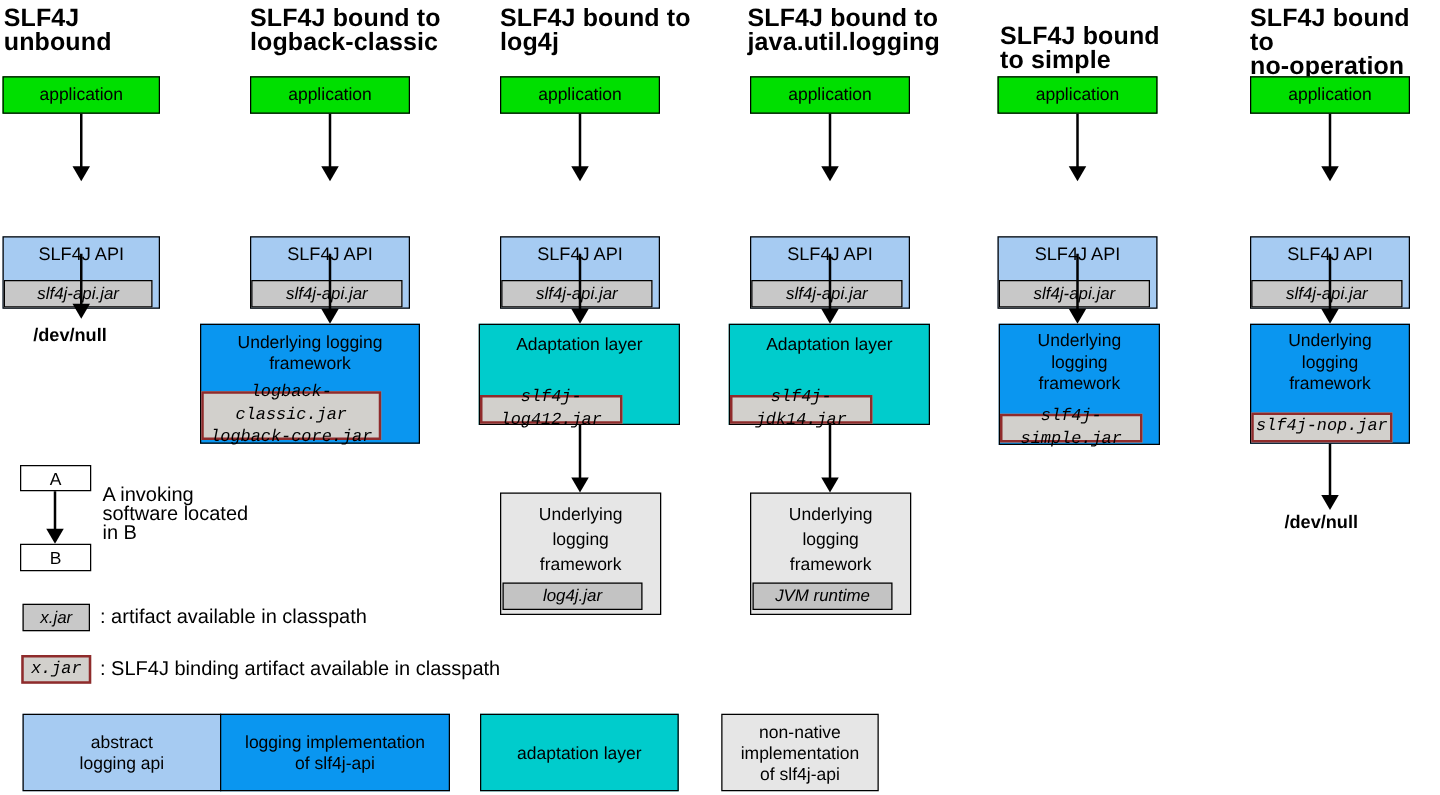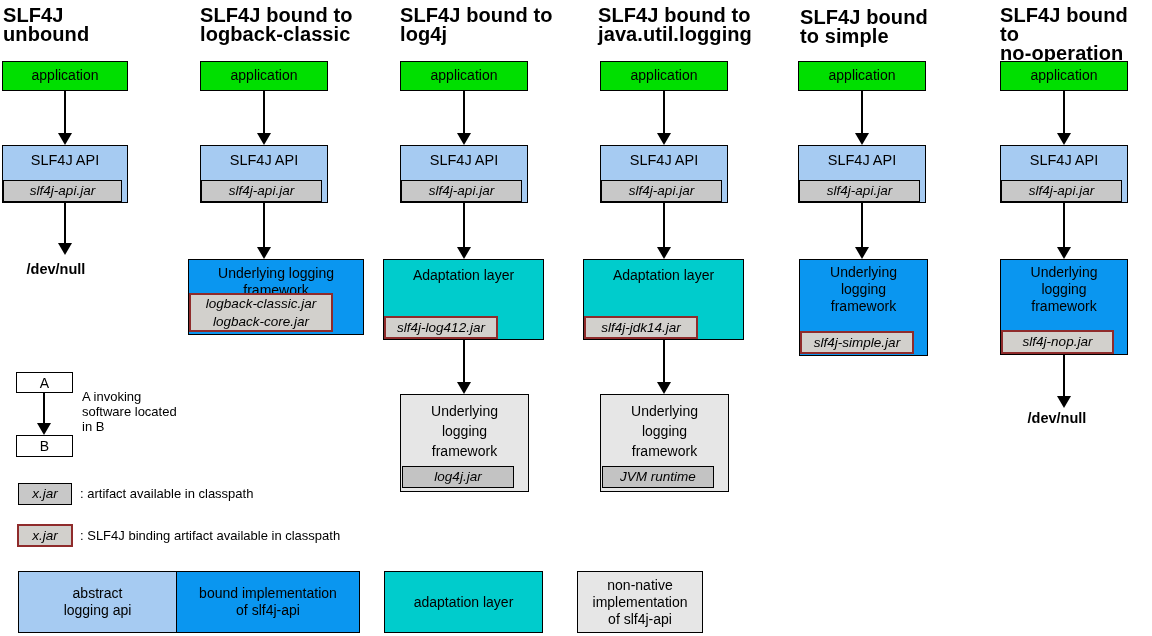--- a/index.html
+++ b/index.html
@@ -9,52 +9,53 @@
   }
   .title{
     position:absolute;font-weight:bold;font-size:20px;line-height:19px;
     white-space:pre-line;letter-spacing:0.1px;
   }
   .box{
     position:absolute;border:1px solid #000;box-sizing:border-box;
     text-align:center;font-size:14px;
   }
   .green{background:var(--application-green,#00DF00);line-height:27px;}
-  .api{background:var(--api-light-blue,#A6CBF2);}
+  .api{background:var(--api-light-blue,#A6CBF2);margin-top:44px;}
   .api-label{padding-top:6px;font-size:14.5px;}
   .blue{background:var(--native-blue,#0A96F0);}
   .teal{background:var(--adaptation-teal,#00CCCC);}
   .grayfw{background:var(--framework-light-gray,#E6E6E6);}
   .fw-label{padding-top:5px;line-height:17px;white-space:pre-line;}
   .fw-label.tall{padding-top:6px;line-height:20px;}
   .jar{
     position:absolute;background:var(--jar-gray,#C8C8C8);border:1px solid #000;
     box-sizing:border-box;font-style:italic;font-size:13.5px;
     display:flex;align-items:center;justify-content:center;
     text-align:center;white-space:pre-line;line-height:18px;
   }
   .jar.binding{
     background:var(--binding-jar-gray,#D2D0CC);
     border:2px solid var(--binding-border-red,#8F2B2B);
+    font-family:Liberation Mono, monospace;
   }
   .jar.darker{background:var(--framework-jar-gray,#C3C3C3);}
   .api-jar{left:0;right:5px;bottom:0;height:22px;}
   .arrow{position:absolute;width:14px;}
   .arrow .ln{position:absolute;left:6px;top:0;bottom:10px;width:2px;background:#000;}
   .arrow .hd{
     position:absolute;left:0;bottom:0;width:0;height:0;
     border-left:7px solid transparent;border-right:7px solid transparent;
     border-top:12px solid #000;
   }
   .devnull{position:absolute;font-weight:bold;font-size:14.5px;text-align:center;width:100px;}
   .legend-small{
     position:absolute;background:#fff;border:1px solid #000;box-sizing:border-box;
     display:flex;align-items:center;justify-content:center;font-size:14px;
   }
-  .legend-text{position:absolute;font-size:13px;line-height:15px;white-space:pre-line;}
+  .legend-text{position:absolute;font-size:16px;line-height:15px;white-space:pre-line;}
   .swatch{
     position:absolute;border:1px solid #000;box-sizing:border-box;
     display:flex;align-items:center;justify-content:center;
     text-align:center;font-size:14px;line-height:17px;white-space:pre-line;
     top:571px;height:62px;
   }
   .sw-abstract{background:var(--api-light-blue,#A6CBF2);}
   .sw-native{background:var(--native-blue,#0A96F0);}
   .sw-adaptation{background:var(--adaptation-teal,#00CCCC);}
   .sw-nonnative{background:var(--framework-light-gray,#E6E6E6);text-align:center;}
@@ -89,21 +90,21 @@
       <i class="hd"></i>
     </div>
   <div class="box api" style="left:200px;top:145px;width:128px;height:58px">
     <div class="api-label">SLF4J API</div>
     <div class="jar api-jar">slf4j-api.jar</div>
   </div>
   <div class="arrow" style="left:257px;top:203px;height:56px">
       <i class="ln"></i>
       <i class="hd"></i>
     </div>
-  <div class="box blue" style="left:188px;top:259px;width:176px;height:76px">
+  <div class="box blue" style="left:160px;top:259px;width:176px;height:96px">
     <div class="fw-label">Underlying logging
 framework</div>
     <div class="jar binding" style="left:0;bottom:2px;width:144px;height:39px">logback-classic.jar
 logback-core.jar</div>
   </div>
 
   <div class="title" style="left:400px;top:6px">SLF4J bound to
 log4j</div>
   <div class="box green" style="left:400px;top:61px;width:128px;height:30px">application</div>
   <div class="arrow" style="left:457px;top:91px;height:54px">
@@ -156,21 +157,21 @@
       <i class="ln"></i>
       <i class="hd"></i>
     </div>
   <div class="box grayfw" style="left:600px;top:394px;width:129px;height:98px">
     <div class="fw-label tall">Underlying
 logging
 framework</div>
     <div class="jar darker" style="left:1px;bottom:3px;width:112px;height:22px">JVM runtime</div>
   </div>
 
-  <div class="title" style="left:800px;top:8px">SLF4J bound
+  <div class="title" style="left:800px;top:20px">SLF4J bound
 to simple</div>
   <div class="box green" style="left:798px;top:61px;width:128px;height:30px">application</div>
   <div class="arrow" style="left:855px;top:91px;height:54px">
       <i class="ln"></i>
       <i class="hd"></i>
     </div>
   <div class="box api" style="left:798px;top:145px;width:128px;height:58px">
     <div class="api-label">SLF4J API</div>
     <div class="jar api-jar">slf4j-api.jar</div>
   </div>
@@ -222,20 +223,20 @@
 software located
 in B</div>
 
   <div class="jar" style="left:18px;top:483px;width:54px;height:22px">x.jar</div>
   <div class="legend-text" style="left:80px;top:486px">: artifact available in classpath</div>
   <div class="jar binding" style="left:17px;top:524px;width:56px;height:23px">x.jar</div>
   <div class="legend-text" style="left:80px;top:528px">: SLF4J binding artifact available in classpath</div>
 
   <div class="swatch sw-abstract" style="left:18px;width:159px">abstract
 logging api</div>
-  <div class="swatch sw-native" style="left:176px;width:184px">bound implementation
+  <div class="swatch sw-native" style="left:176px;width:184px">logging implementation
 of slf4j-api</div>
   <div class="swatch sw-adaptation" style="left:384px;width:159px">adaptation layer</div>
   <div class="swatch sw-nonnative" style="left:577px;width:126px">non-native
 implementation
 of slf4j-api</div>
 
 </div>
 
 </body></html>

